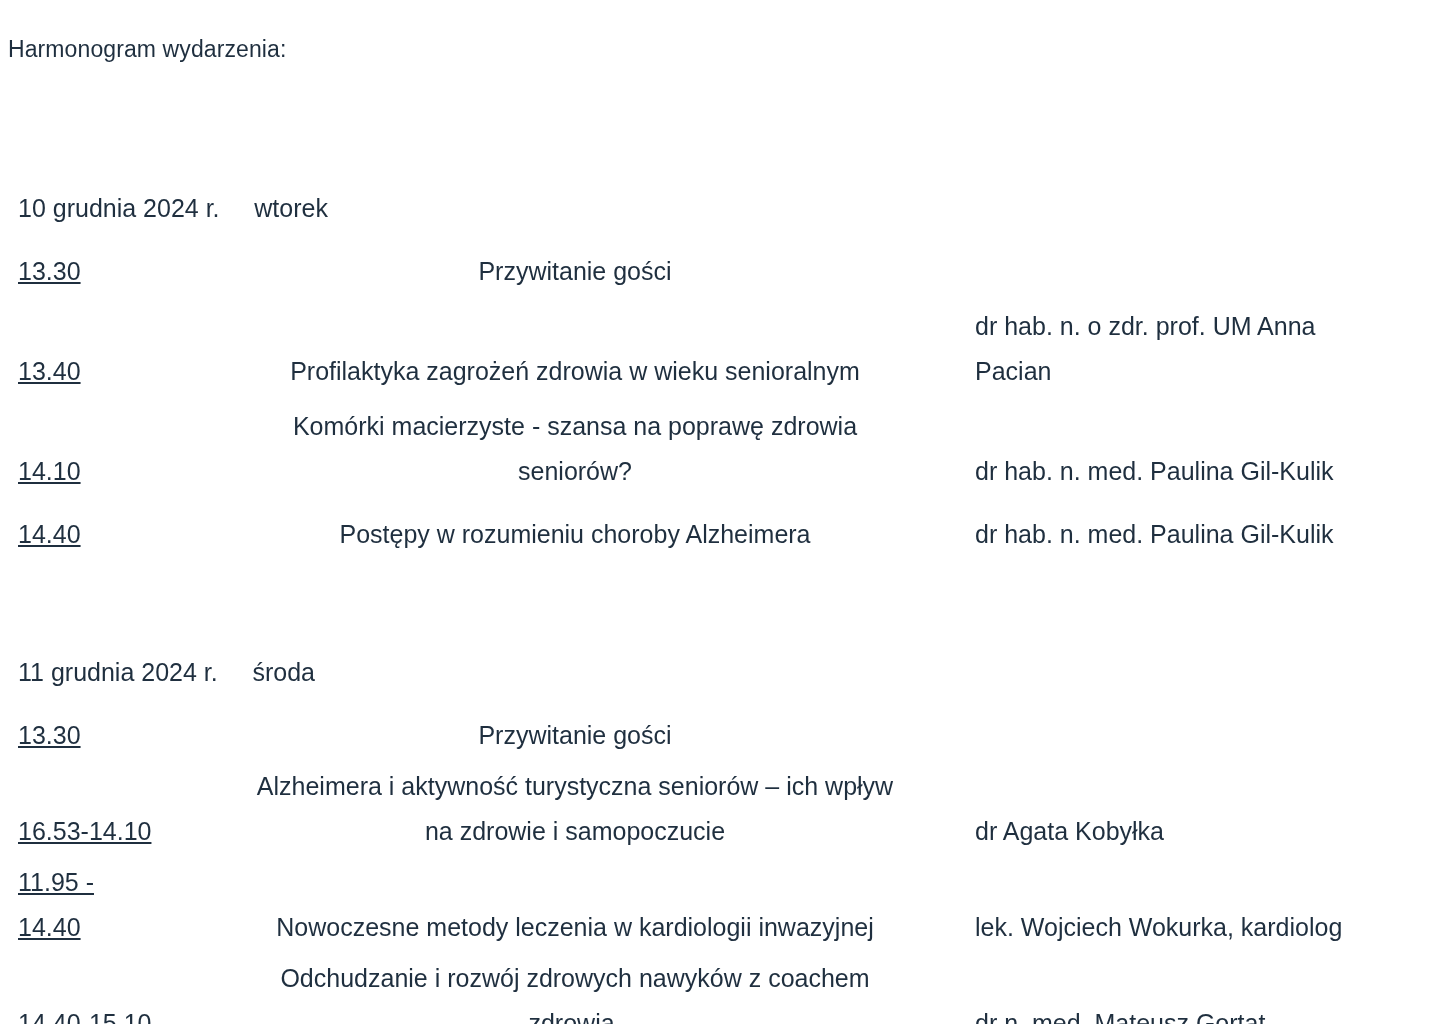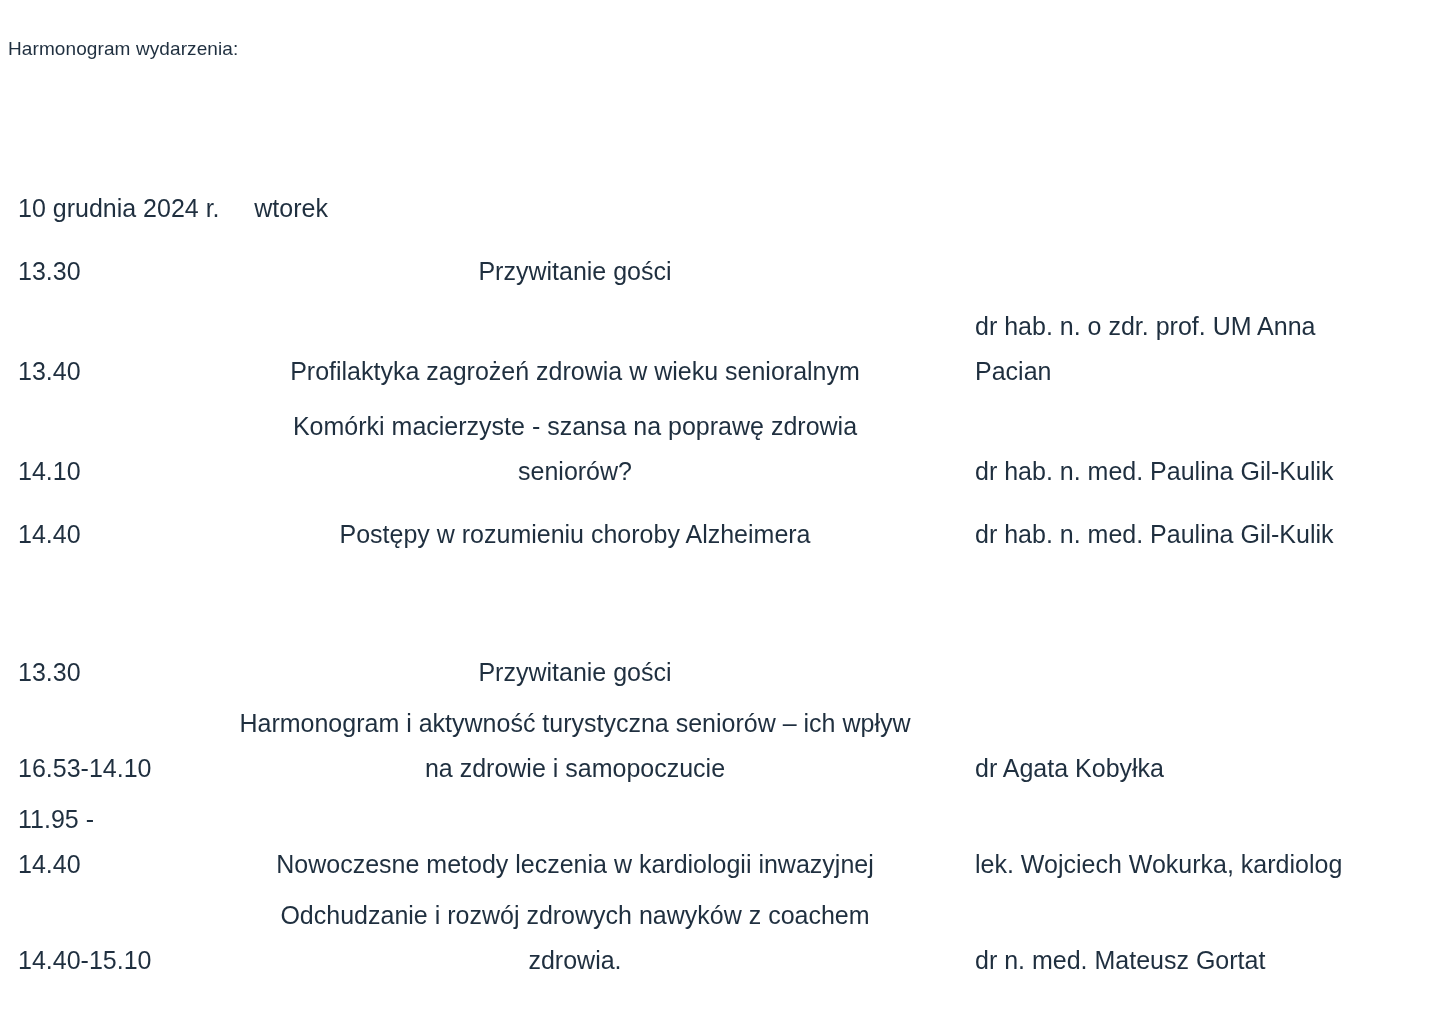--- a/index.html
+++ b/index.html
@@ -20,21 +20,21 @@
     position: relative;
     width: 1435px;
     height: 1024px;
     box-sizing: border-box;
   }
 
   .doc-heading {
     position: absolute;
     left: 8px;
     top: 32px;
-    font-size: 19px;
+    font-size: 23px;
     line-height: 34px;
     letter-spacing: 0.1px;
     color: #1f2f3f;
     white-space: nowrap;
   }
 
   
   .schedule {
     position: absolute;
     left: 8px;
@@ -90,21 +90,21 @@
     line-height: 45px;
   }
 
   
   .spacer td { height: 75px; padding: 0; }
 
   
   .rail-left  { border-left: 1px solid #c8ccd0; }
   .rail-right { border-right: 1px solid #c8ccd0; }
 
-  .nowrap { white-space: nowrap; }
+  .nowrap { white-space: nowrap; text-decoration: underline; }
 </style>
 </head>
 <body>
 
 <div class="page">
 
   <div class="doc-heading">Harmonogram wydarzenia:</div>
 
   <table class="schedule">
     <colgroup>
@@ -167,39 +167,42 @@
           <span class="two-lines">dr hab. n. med. Paulina Gil-Kulik</span>
         </td>
       </tr>
 
       <tr class="spacer">
         <td class="rail-left"></td>
         <td class="vdiv-l"></td>
         <td class="vdiv-l rail-right"></td>
       </tr>
 
+      <tr>
+        <td class="day-header rail-left rail-right" colspan="3">11 grudnia 2024 r.     środa</td>
+      </tr>
 
       <tr class="row-1line">
         <td class="rail-left">
           <span class="nowrap">13.30</span>
         </td>
         <td class="topic-cell vdiv-l">
           <span class="two-lines">Przywitanie gości</span>
         </td>
         <td class="vdiv-l rail-right">
           <span class="two-lines"></span>
         </td>
       </tr>
 
       <tr class="row-2line">
         <td class="rail-left">
           <span class="nowrap">16.53-14.10</span>
         </td>
         <td class="topic-cell vdiv-l" style="vertical-align:top; padding-top:2px;">
-          <span class="two-lines">Harmonogram i aktywność turystyczna seniorów – ich wpływ</span>
+          <span class="two-lines">Alzheimera i aktywność turystyczna seniorów – ich wpływ</span>
           <span class="two-lines">na zdrowie i samopoczucie</span>
         </td>
         <td class="vdiv-l rail-right">
           <span class="two-lines">dr Agata Kobyłka</span>
         </td>
       </tr>
 
       <tr class="row-2line">
         <td class="rail-left" style="vertical-align:top; padding-top:2px;">
           <span class="time-stack nowrap">11.95 -</span>

